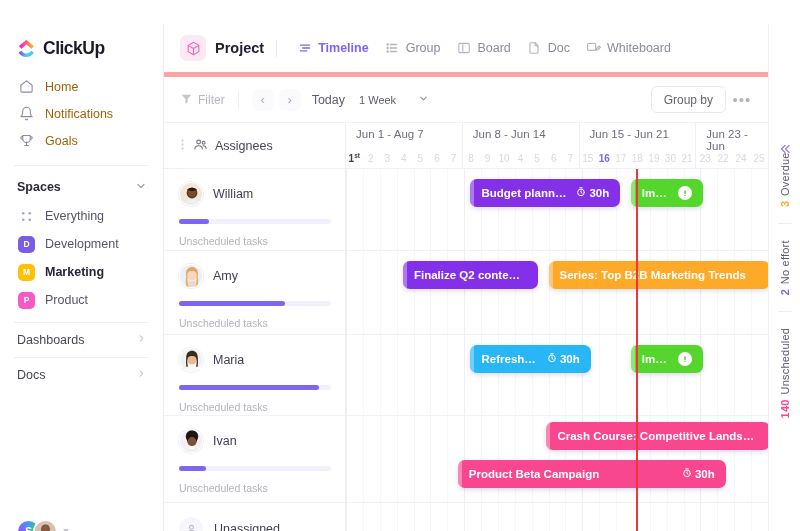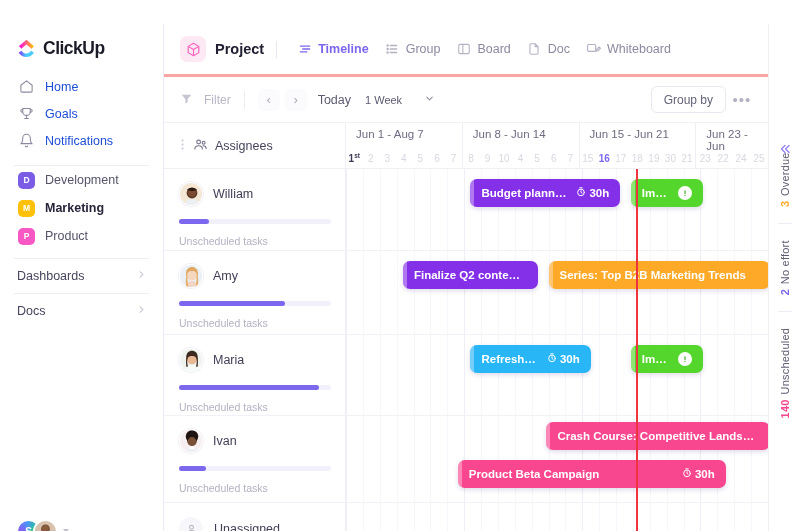--- a/index.html
+++ b/index.html
@@ -21,21 +21,21 @@
     display: flex; flex-direction: column;
   }
   .logo-row { display: flex; align-items: center; gap: 7px; padding: 14px 0 10px 17px; }
   .logo-mark { width: 19px; height: 19px; position: relative; flex: 0 0 19px; }
   .logo-text { font-size: 17.5px; font-weight: 700; color: #1b1b28; letter-spacing: -0.5px; }
 
   .nav-list { padding: 4px 0 0 0; }
   .nav-item {
     display: flex; align-items: center; gap: 11px;
     height: 27px; padding-left: 18px; cursor: pointer;
-    color: #1d4ed8; font-size: 12.5px;
+    color: #a16207; font-size: 12.5px;
   }
   .nav-item .nav-ico { width: 16px; height: 16px; flex: 0 0 16px; display:flex; align-items:center; justify-content:center; }
 
   .sb-divider { height: 1px; background: #eeecf4; margin: 11px 14px 0 14px; }
 
   .section-head {
     display: flex; align-items: center; justify-content: space-between;
     padding: 12px 16px 6px 17px; cursor: pointer;
   }
   .section-head .sh-label { font-size: 12.5px; font-weight: 700; color: #2b2a3d; }
@@ -68,40 +68,40 @@
     background: conic-gradient(from 200deg, #f05a9b, #8b5cf6, #4f8ef7, #28c2a0, #f7b733, #f05a9b);
   }
   .av-p { width: 25px; height: 25px; border-radius: 50%; border: 2px solid #fff; margin-left: -8px; overflow:hidden; }
   .caret-sm { margin-left: 5px; width:0;height:0;border-left:3px solid transparent;border-right:3px solid transparent;border-top:4px solid #c3c1d2; }
 
   
   .main { flex: 1 1 auto; position: relative; display: flex; flex-direction: column; background: #fff; min-width: 0; }
 
   .topbar {
     height: 53px; display: flex; align-items: center; gap: 0;
-    padding-left: 16px; border-bottom: 3px solid #fca5a5; flex: 0 0 53px;
+    padding-left: 16px; border-bottom: 5px solid #fca5a5; flex: 0 0 53px;
   }
   .proj-chip {
     width: 26px; height: 26px; border-radius: 7px; background: #fde9f3;
     display:flex; align-items:center; justify-content:center; flex:0 0 26px;
   }
   .proj-name { font-size: 14.5px; font-weight: 700; color: #222134; margin-left: 9px; }
   .tb-sep { width: 1px; height: 17px; background: #e8e6ef; margin: 0 12px; }
   .view-tab {
     display: flex; align-items: center; gap: 6px;
     font-size: 12.5px; color: #8c8aa0; cursor: pointer; padding: 4px 8px;
   }
   .view-tab.active { color: #7b68ee; font-weight: 700; }
   .vt-ico { width: 15px; height: 15px; display:flex;align-items:center;justify-content:center; flex:0 0 15px;}
 
   .toolbar {
     height: 46px; display: flex; align-items: center; padding: 0 14px 0 16px;
     border-bottom: 1px solid #f3f1f7; flex: 0 0 46px;
   }
-  .filter-btn { display:flex; align-items:center; gap:11px; cursor:pointer; }
+  .filter-btn { display:flex; align-items:center; gap:5px; cursor:pointer; }
   .filter-label { font-size: 12px; color: #b9b7c7; }
   .tb-sep2 { width:1px; height:18px; background:#ececf3; margin:0 13px; }
   .nav-arrow {
     width: 22px; height: 22px; border-radius: 6px; background:#fbfafd;
     display:flex; align-items:center; justify-content:center; cursor:pointer;
     color:#a9a7b8; font-size: 12px;
   }
   .today-btn { font-size: 12.5px; color: #5c5b70; margin-left: 11px; cursor:pointer; }
   .range-btn { display:flex; align-items:center; gap:22px; font-size:11px; color:#5c5b70; margin-left:14px; cursor:pointer; }
   .spacer { flex: 1 1 auto; }
@@ -213,42 +213,61 @@
         <span class="nav-ico">
           <svg width="15" height="15" viewBox="0 0 24 24" fill="none" stroke="#8b8aa0" stroke-width="1.7" stroke-linecap="round" stroke-linejoin="round">
               <path d="M3 10l9-7 9 7v9a2 2 0 0 1-2 2H5a2 2 0 0 1-2-2z"></path>
             </svg>
         </span>
         <span>Home</span>
       </div>
       <div class="nav-item">
         <span class="nav-ico">
           <svg width="15" height="15" viewBox="0 0 24 24" fill="none" stroke="#8b8aa0" stroke-width="1.7" stroke-linecap="round" stroke-linejoin="round">
+              <path d="M18 8A6 6 0 0 0 6 8c0 7-3 9-3 9h18s-3-2-3-9"></path>
+              <path d="M13.7 21a2 2 0 0 1-3.4 0"></path>
+            </svg>
+        </span>
+        <span>Notifications</span>
+      </div>
+      <div class="nav-item">
+        <span class="nav-ico">
+          <svg width="15" height="15" viewBox="0 0 24 24" fill="none" stroke="#8b8aa0" stroke-width="1.7" stroke-linecap="round" stroke-linejoin="round">
               <path d="M6 4h12v5a6 6 0 0 1-12 0z"></path>
               <path d="M6 6H3.5a2.5 2.5 0 0 0 2.5 4M18 6h2.5a2.5 2.5 0 0 1-2.5 4"></path>
               <path d="M9 20h6M12 15v5"></path>
             </svg>
         </span>
         <span>Goals</span>
       </div>
-      <div class="nav-item">
-        <span class="nav-ico">
-          <svg width="15" height="15" viewBox="0 0 24 24" fill="none" stroke="#8b8aa0" stroke-width="1.7" stroke-linecap="round" stroke-linejoin="round">
-              <path d="M18 8A6 6 0 0 0 6 8c0 7-3 9-3 9h18s-3-2-3-9"></path>
-              <path d="M13.7 21a2 2 0 0 1-3.4 0"></path>
-            </svg>
-        </span>
-        <span>Notifications</span>
-      </div>
     </nav>
 
     <div class="sb-divider"></div>
 
+    <div class="section-head">
+      <span class="sh-label">Spaces</span>
+      <span>
+        <svg width="12" height="12" viewBox="0 0 24 24" fill="none" stroke="#9c9ab0" stroke-width="2.2" stroke-linecap="round" stroke-linejoin="round">
+            <polyline points="6 9 12 15 18 9"></polyline>
+          </svg>
+      </span>
+    </div>
 
     <div>
+      <div class="space-item">
+        <span class="grid-ico">
+          <svg width="13" height="13" viewBox="0 0 24 24" fill="#a9a7bb">
+              <circle cx="6" cy="6" r="2.4"></circle>
+              <circle cx="18" cy="6" r="2.4"></circle>
+              <circle cx="6" cy="18" r="2.4"></circle>
+              <circle cx="18" cy="18" r="2.4"></circle>
+            </svg>
+        </span>
+        <span class="space-name">Everything</span>
+      </div>
       <div class="space-item">
         <span class="space-badge" style="background:#7b5ce5">D</span>
         <span class="space-name">Development</span>
       </div>
       <div class="space-item active">
         <span class="space-badge" style="background:#ffc107">M</span>
         <span class="space-name">Marketing</span>
       </div>
       <div class="space-item">
         <span class="space-badge" style="background:#f758c3">P</span>

